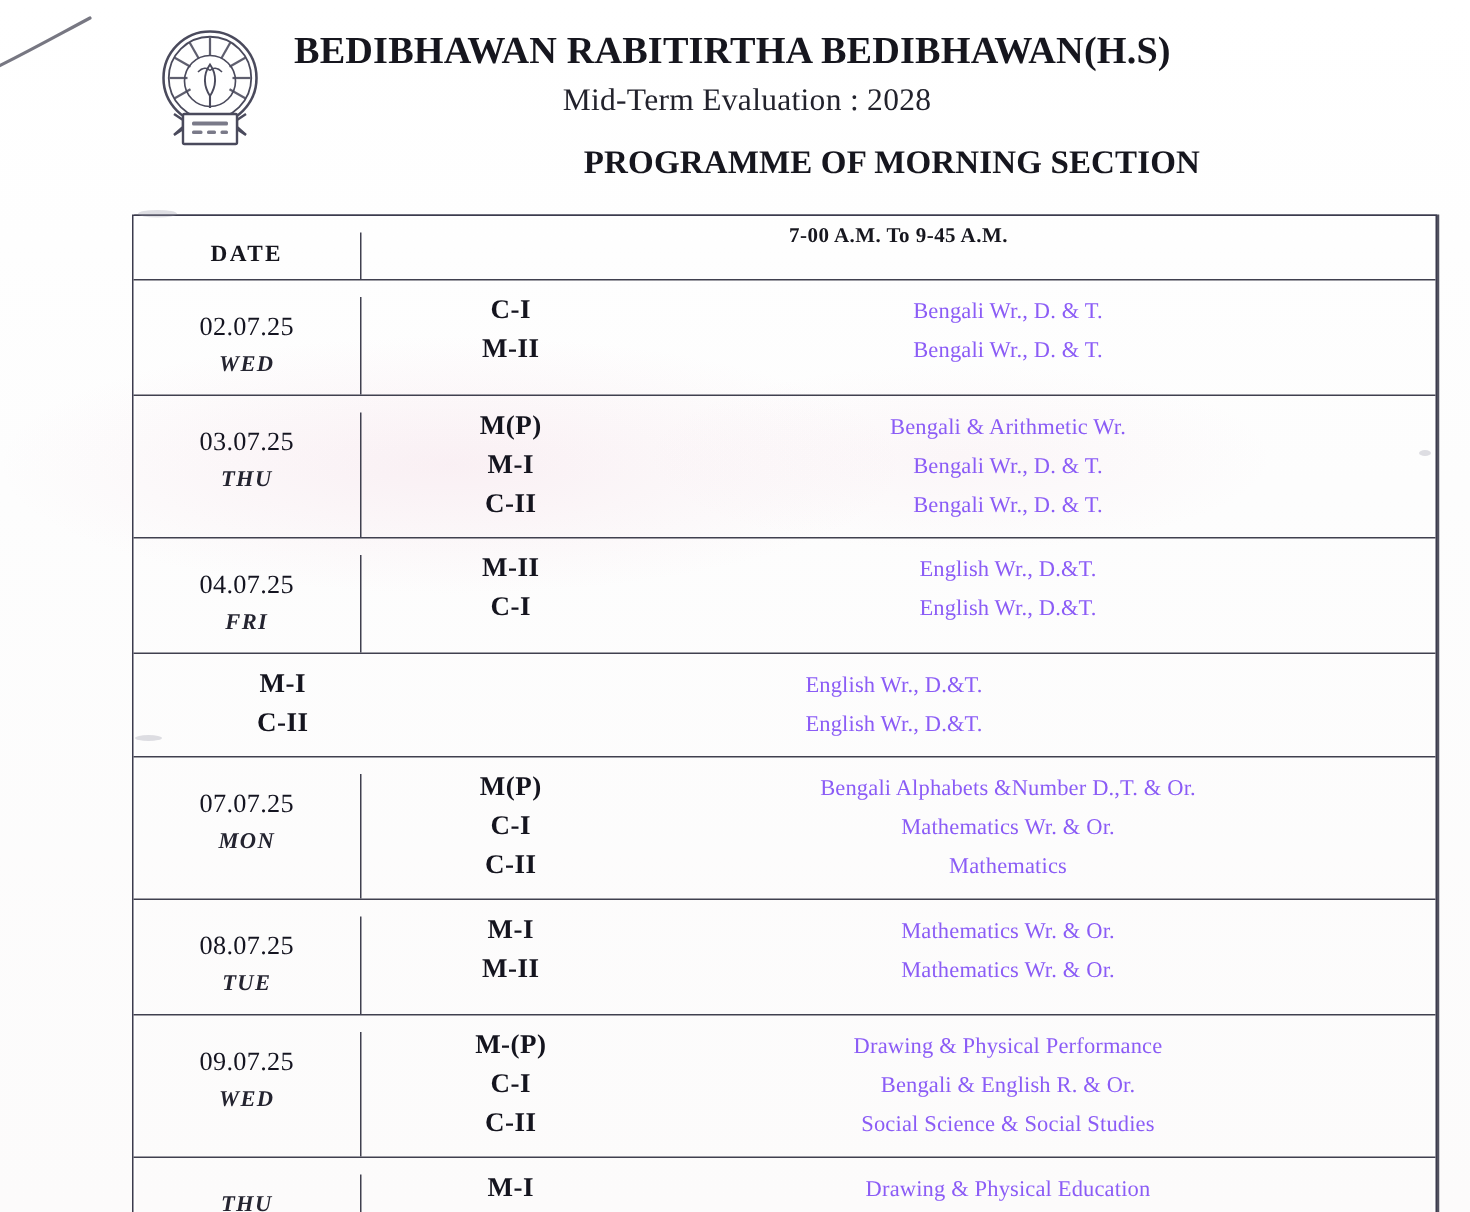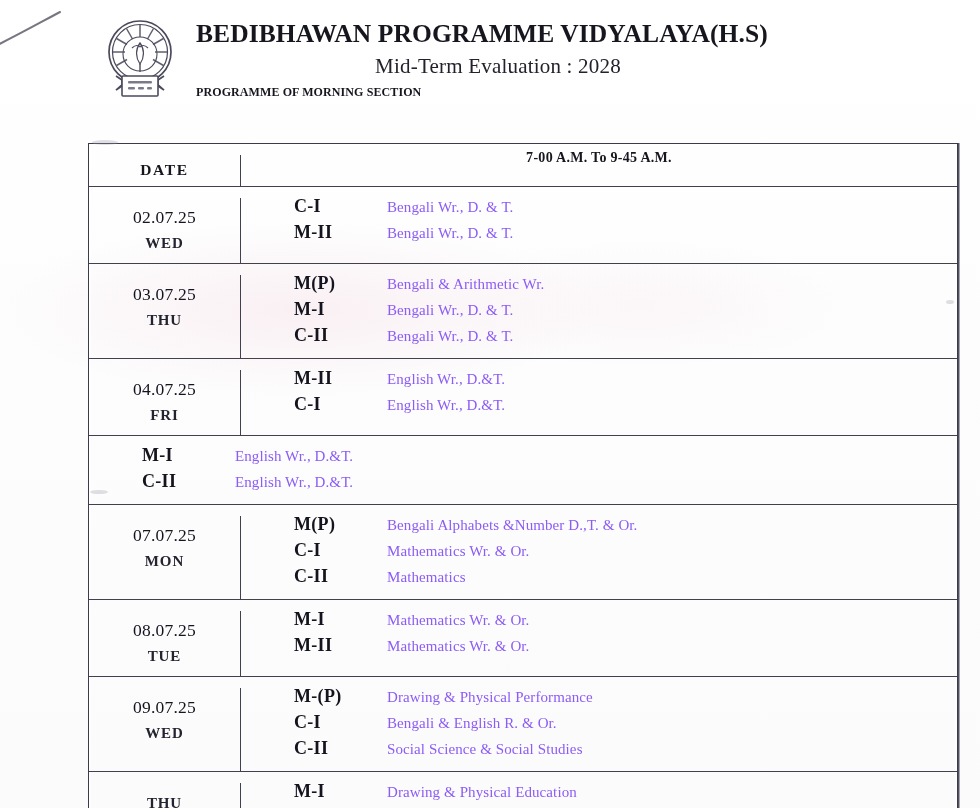--- a/index.html
+++ b/index.html
@@ -79,25 +79,25 @@
   .exam-line {
     font-size: 21px;
     font-weight: 400;
     color: #22222c;
     text-align: center;
     margin-top: 5px;
     padding-right: 96px;
     letter-spacing: 0.2px;
   }
   .programme-line {
-    font-size: 12px;
+    font-size: 22px;
     font-weight: 700;
     color: #16161e;
-    text-align: left;
-    margin-top: 6px;
+    text-align: right;
+    margin-top: 16px;
     padding-right: 96px;
     letter-spacing: 0.1px;
   }
 
   
   .table-frame {
     position: absolute;
     left: 88px;
     top: 143px;
     width: 870px;
@@ -161,26 +161,28 @@
     line-height: 1.42;
   }
   .date-day {
     text-align: center;
     font-size: 15px;
     font-weight: 700;
     color: #242430;
     letter-spacing: 0.9px;
     line-height: 1.5;
     margin-top: 2px;
+    font-style: italic;
   }
 
   .entry {
     display: flex;
     align-items: baseline;
     line-height: 1.44;
+    text-align: center;
   }
   .entry-class {
     width: 146px;
     flex: 0 0 146px;
     padding-left: 53px;
     box-sizing: border-box;
     font-size: 18px;
     font-weight: 700;
     color: #14141e;
     letter-spacing: 0.3px;
@@ -244,21 +246,21 @@
         <g fill="#5a5a6c" opacity="0.8">
           <rect x="36" y="67" width="24" height="2.6" rx="1"></rect>
           <rect x="36" y="73" width="7" height="2.4" rx="1"></rect>
           <rect x="46" y="73" width="6" height="2.4" rx="1"></rect>
           <rect x="55" y="73" width="5" height="2.4" rx="1"></rect>
         </g>
       </svg>
     </div>
 
     <div class="title-block">
-      <div class="school-name">BEDIBHAWAN PROGRAMME VIDYALAYA(H.S)</div>
+      <div class="school-name">BEDIBHAWAN RABITIRTHA BEDIBHAWAN(H.S)</div>
       <div class="exam-line">Mid-Term Evaluation : 2028</div>
       <div class="programme-line">PROGRAMME OF MORNING SECTION</div>
     </div>
   </div>
 
   <div class="table-frame" id="table-frame">
     <div class="t-row head-row">
       <div class="col-date">
         <div class="head-date">DATE</div>
       </div>

